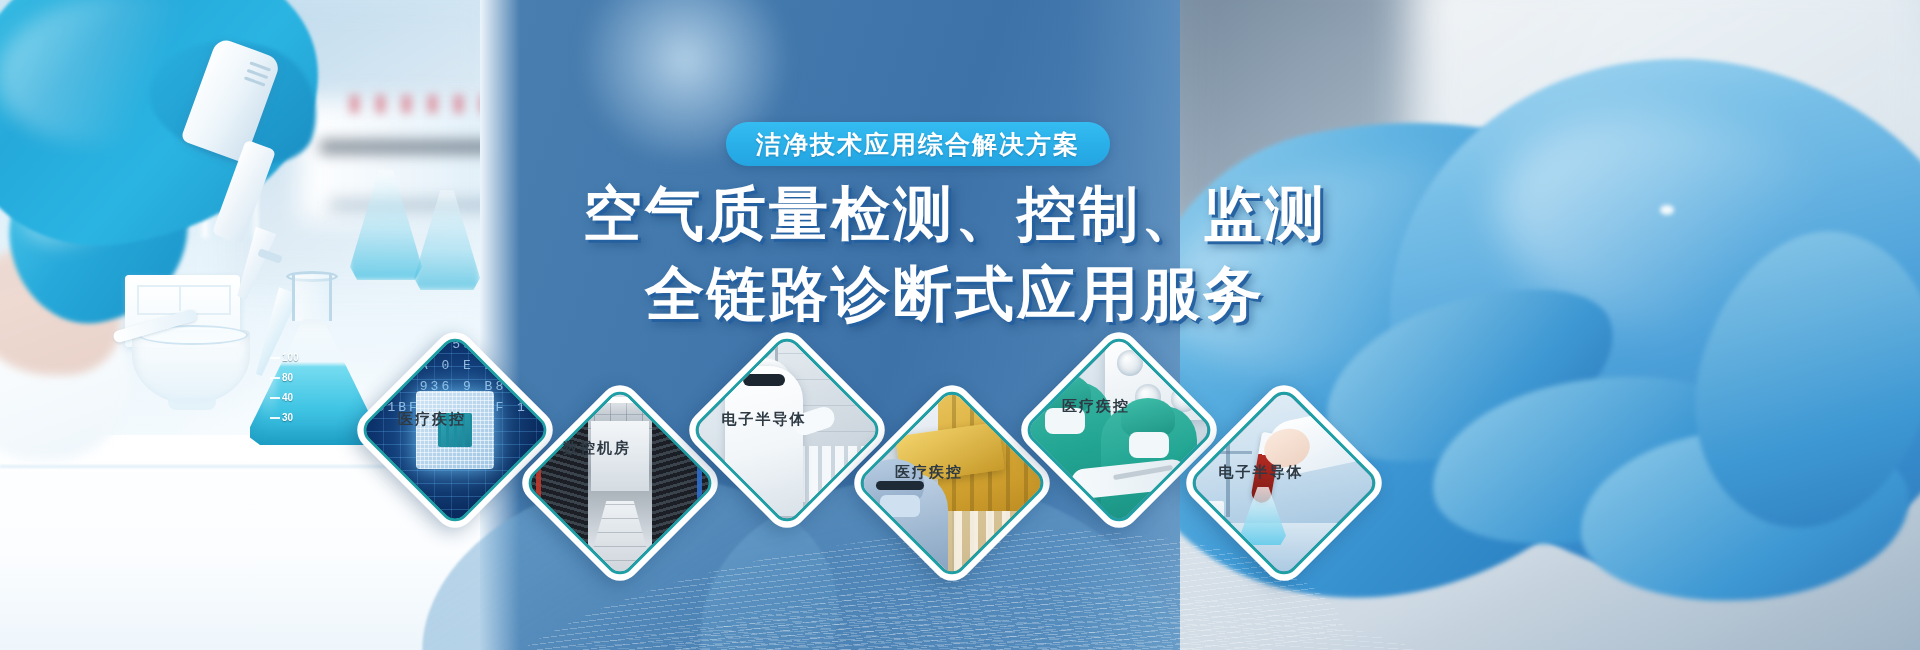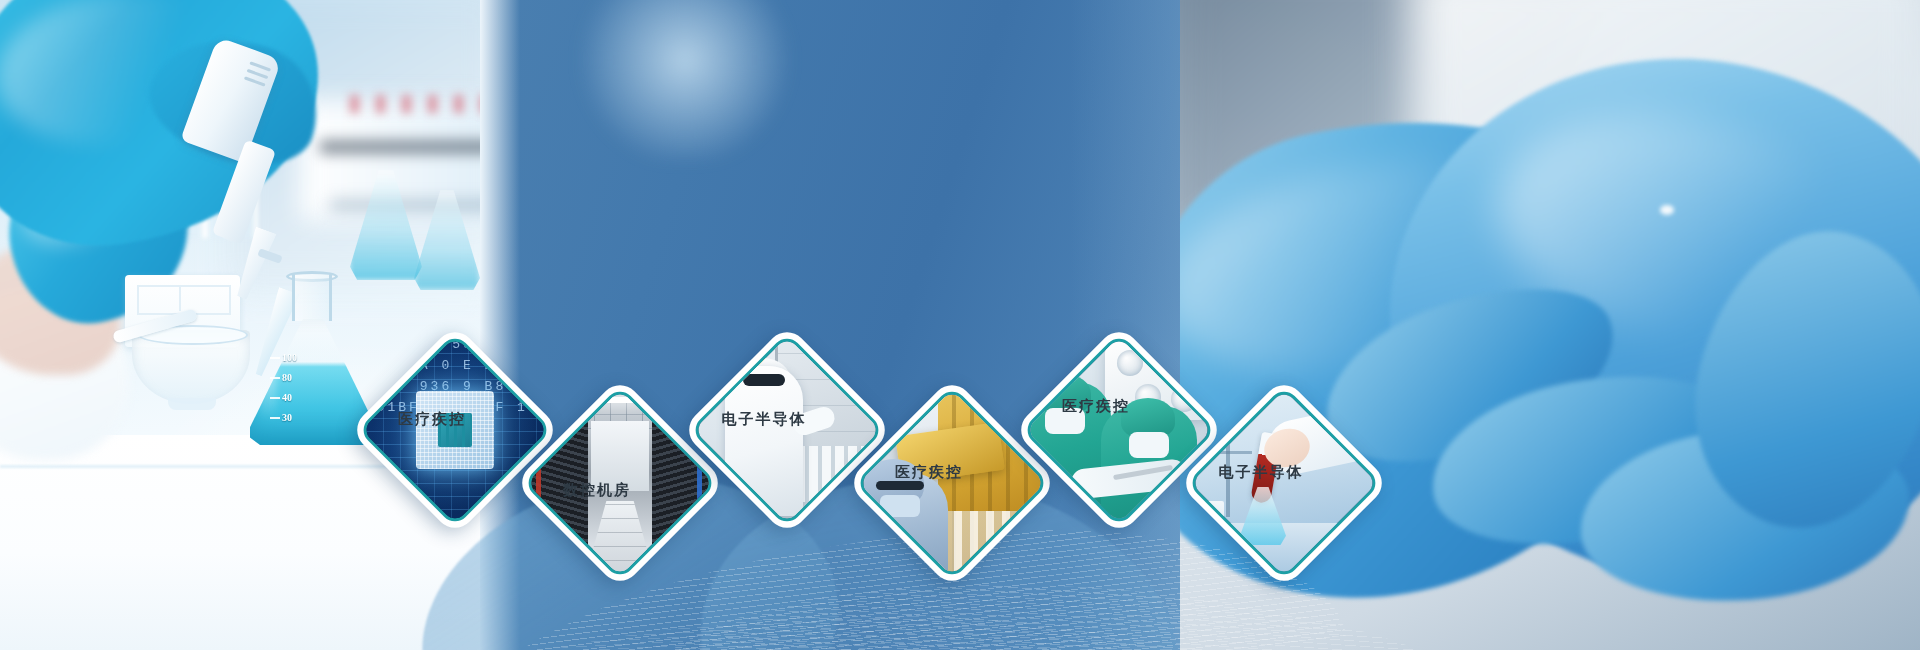--- a/index.html
+++ b/index.html
@@ -149,21 +149,21 @@
   }
   .flask-body::before{
     content:""; position:absolute; left:8%; top:10%; width:16px; height:70%;
     background:linear-gradient(180deg,rgba(255,255,255,.7),rgba(255,255,255,0));
     filter:blur(3px);
   }
   .flask-scale{
     position:absolute; left:22px; bottom:16px; width:50px; height:76px;
     color:#ffffff; font-size:10px; line-height:1;
   }
-  .flask-scale span{ position:absolute; left:12px; font-weight:700; text-shadow:0 1px 1px rgba(0,80,110,.5);font-family:Liberation Serif, serif; }
+  .flask-scale span{ position:absolute; left:12px; font-weight:700; text-shadow:0 1px 1px rgba(0,80,110,.5); }
   .flask-scale span::before{
     content:""; position:absolute; left:-12px; top:4px; width:10px; height:1.5px; background:rgba(255,255,255,.9);
   }
   .flask-scale .s100{ top:0; }
   .flask-scale .s80{ top:20px; }
   .flask-scale .s60{ top:40px; }
   .flask-scale .s40{ top:60px; }
   
   .bowl{
     position:absolute; left:132px; top:330px; width:118px; height:74px;
@@ -728,21 +728,28 @@
   </div>
 
   <div class="waves">
     <div class="wave-blob wv1"></div>
     <div class="wave-blob wv2"></div>
     <div class="wave-band wb3"></div>
     <div class="wave-band wb1"></div>
     <div class="wave-band wb2"></div>
   </div>
 
-
+  <div class="badge">
+    <span>洁净技术应用综合解决方案</span>
+  </div>
+
+  <div class="headline">
+    <span class="hl-line hl-1">空气质量检测、控制、监测</span>
+    <span class="hl-line hl-2">全链路诊断式应用服务</span>
+  </div>
 
   <div class="tiles">
 
     <div class="tile" style="left:380px; top:355px;">
       <div class="frame">
         <div class="pic">
           <div class="art-chip">
             <div class="traces"></div>
             <div class="hex">E2 F D  A 5926 7 8 1 E2C A 0 E BF3 82693 7 936 9 B8 C A 0AD1BF2 2 E25F 14</div>
             <div class="die"></div>
@@ -761,21 +768,21 @@
             <div class="aisle"></div>
             <div class="rackL"></div>
             <div class="rackR"></div>
             <div class="cablesR"></div>
             <div class="cablesB"></div>
             <div class="floor"></div>
           </div>
         </div>
       </div>
     </div>
-    <div class="tile-label" style="left:522px; top:481px; width:150px;">数控机房</div>
+    <div class="tile-label" style="left:522px; top:439px; width:150px;">数控机房</div>
 
     <div class="tile" style="left:712px; top:355px;">
       <div class="frame">
         <div class="pic">
           <div class="art-pharma">
             <div class="machine"></div>
             <div class="vials"></div>
             <div class="warn"></div>
             <div class="hood"></div>
             <div class="worker"></div>

